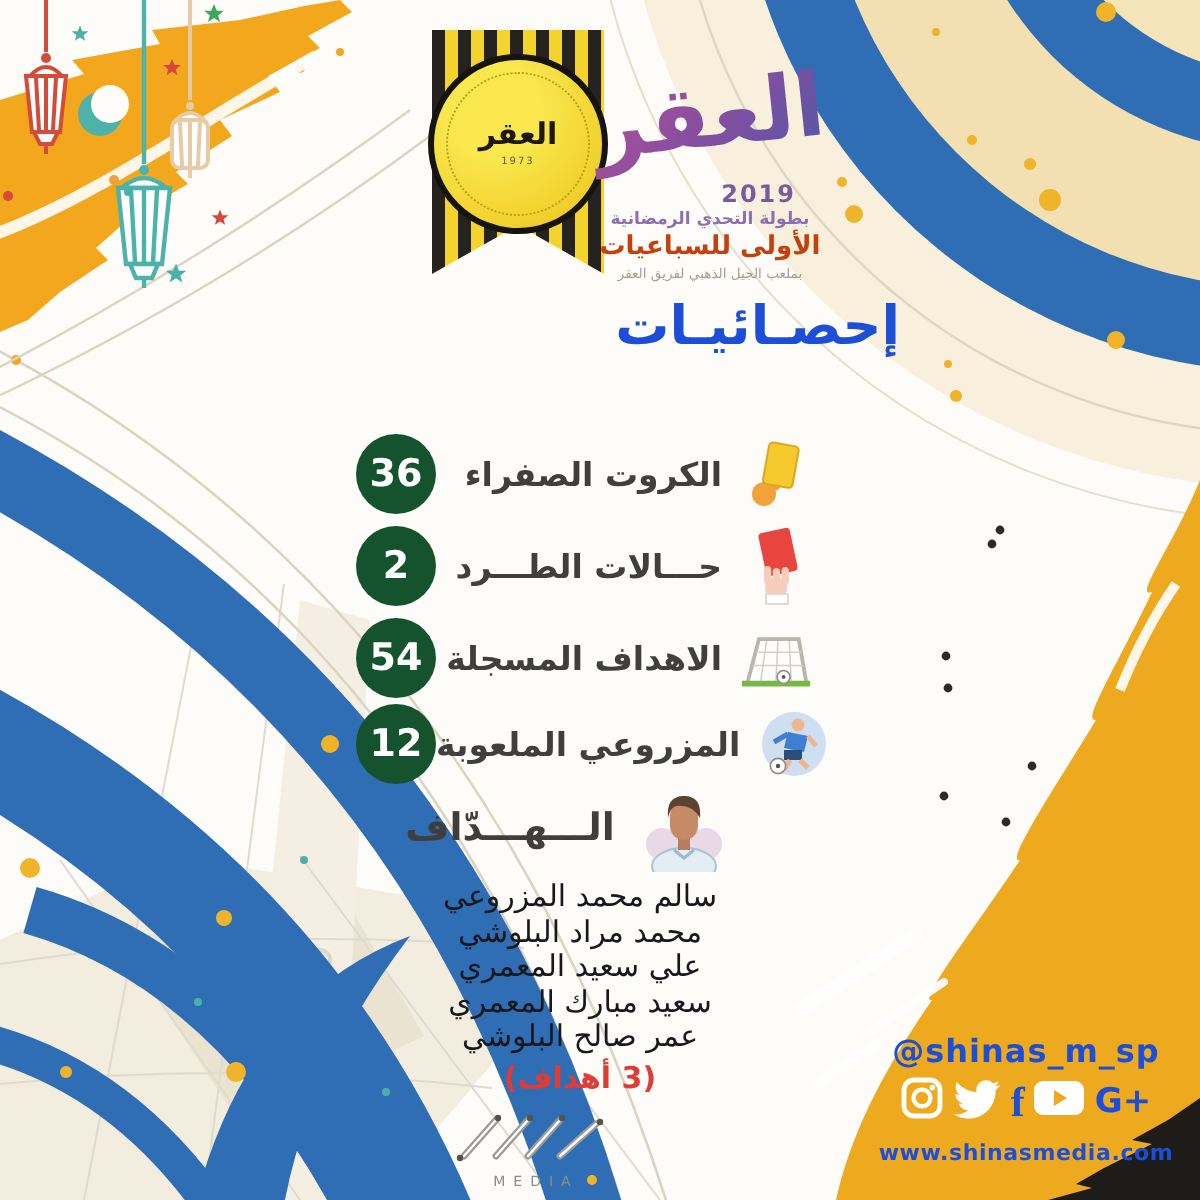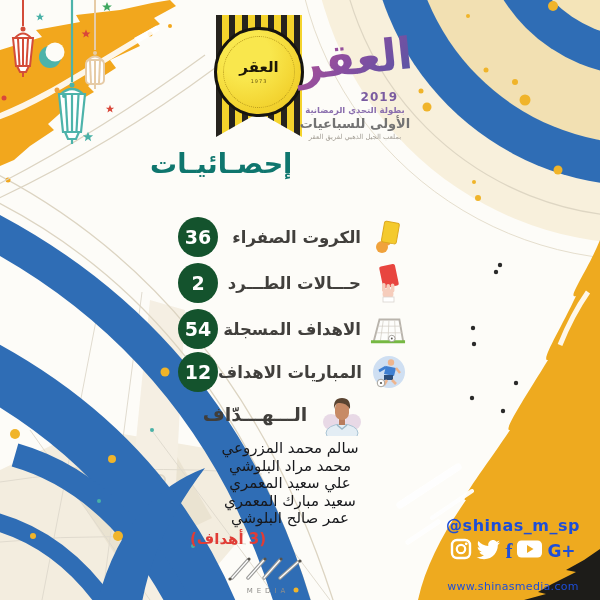--- a/index.html
+++ b/index.html
@@ -20,53 +20,53 @@
   .crest-sub{font-size:5px;color:#6b5a12;letter-spacing:1px;margin-top:3px;}
 
   
   .t-logo{position:absolute;left:294px;top:24px;width:122px;text-align:center;}
   .t-title{font-size:44px;font-weight:bold;line-height:70px;height:74px;transform:rotate(-6deg);
     background:linear-gradient(135deg,#c6538f 0%,#8a4ea0 45%,#4b57a6 100%);
     -webkit-background-clip:text;background-clip:text;-webkit-text-fill-color:transparent;color:transparent;
     direction:rtl;}
   .t-year{font-size:12px;font-weight:bold;color:#7a5ba0;margin-top:-8px;text-align:right;padding-right:18px;letter-spacing:1px;}
   .t-line1{font-size:8.5px;font-weight:bold;color:#8b6fae;direction:rtl;margin-top:1px;}
-  .t-line2{font-size:13px;font-weight:bold;color:#737373;direction:rtl;margin-top:1px;}
+  .t-line2{font-size:13px;font-weight:bold;color:#c2410c;direction:rtl;margin-top:1px;}
   .t-line3{font-size:6.8px;color:#a39e95;direction:rtl;margin-top:2px;}
 
   
-  .page-title{position:absolute;left:150px;top:148px;width:300px;text-align:left;
-    font-size:27px;font-weight:bold;color:#0f766e;direction:rtl;letter-spacing:1px;}
+  .page-title{position:absolute;left:150px;top:148px;width:300px;text-align:right;
+    font-size:27px;font-weight:bold;color:#1d4ed8;direction:rtl;letter-spacing:1px;}
 
   
   .stat-row{position:absolute;left:178px;width:228px;height:40px;display:flex;align-items:center;}
   .stat-num{width:40px;height:40px;border-radius:50%;background:#14532d;color:#ffffff;
     display:flex;align-items:center;justify-content:center;font-size:19px;font-weight:bold;flex:none;}
   .stat-right{margin-left:auto;display:flex;align-items:center;gap:9px;}
   .stat-label{font-size:16.5px;font-weight:bold;color:#413f3c;direction:rtl;white-space:nowrap;}
   .stat-icon{width:36px;height:40px;flex:none;display:flex;align-items:center;justify-content:center;}
 
   
   .scorer-head{position:absolute;left:195px;top:403px;width:120px;text-align:center;
     font-size:19px;font-weight:bold;color:#403e3b;direction:rtl;}
   .scorer-icon{position:absolute;left:320px;top:394px;}
   .players{position:absolute;left:190px;top:440px;width:200px;text-align:center;direction:rtl;}
   .player-line{font-size:15px;font-weight:normal;color:#17181c;line-height:17.5px;}
-  .scorer-note{position:absolute;left:190px;top:530px;width:200px;text-align:left;
+  .scorer-note{position:absolute;left:190px;top:530px;width:200px;text-align:center;
     font-size:15px;font-weight:bold;color:#e03c36;direction:rtl;}
   .media-logo{position:absolute;left:218px;top:554px;width:100px;text-align:center;}
   .media-word{font-size:7px;letter-spacing:4px;color:#8f8d8a;margin-top:1px;}
 
   
   .social{position:absolute;left:438px;top:516px;width:150px;text-align:center;color:#1d4ed8;}
   .handle{font-size:16px;font-weight:bold;letter-spacing:.5px;}
   .icons-row{display:flex;align-items:center;justify-content:center;gap:4px;margin-top:3px;height:26px;}
   .fb-glyph{font-size:21px;font-weight:bold;line-height:22px;font-family:"Liberation Serif",serif;}
   .gp-glyph{font-size:17px;font-weight:bold;}
-  .website{font-size:11px;font-weight:normal;margin-top:16px;letter-spacing:.3px;}
+  .website{font-size:11px;font-weight:bold;margin-top:6px;letter-spacing:.3px;}
 </style>
 </head>
 <body>
 
 <div class="stage">
 
   <svg class="bg" width="600" height="600" viewBox="0 0 600 600">
 
     <g>
       <circle cx="642" cy="-88" r="332" fill="#f8f0dc"></circle>
@@ -272,21 +272,21 @@
           <circle cx="23" cy="28" r="3.4" fill="#ffffff" stroke="#8f8b84" stroke-width="0.8"></circle>
           <circle cx="23" cy="28" r="1" fill="#55524c"></circle>
         </svg>
       </div>
     </div>
   </div>
 
   <div class="stat-row" style="top:352px">
     <div class="stat-num">12</div>
     <div class="stat-right">
-      <div class="stat-label">المباريات الاهداف</div>
+      <div class="stat-label">المزروعي الملعوبة</div>
       <div class="stat-icon">
         <svg width="36" height="36" viewBox="0 0 36 36">
           <circle cx="18" cy="18" r="16" fill="#cfdff2"></circle>
           <circle cx="20" cy="8.5" r="3.2" fill="#eeb58e"></circle>
           <path d="M15,12 L25,14 L23,22 L13,20 Z" fill="#3f7fd1"></path>
           <line x1="15" y1="13" x2="8" y2="17" stroke="#3f7fd1" stroke-width="2.6"></line>
           <line x1="25" y1="14" x2="29" y2="19" stroke="#eeb58e" stroke-width="2.4"></line>
           <rect x="13" y="21" width="9" height="5" fill="#2b4d7a"></rect>
           <line x1="16" y1="26" x2="13" y2="31" stroke="#eeb58e" stroke-width="2.6"></line>
           <line x1="21" y1="26" x2="25" y2="30" stroke="#eeb58e" stroke-width="2.6"></line>

